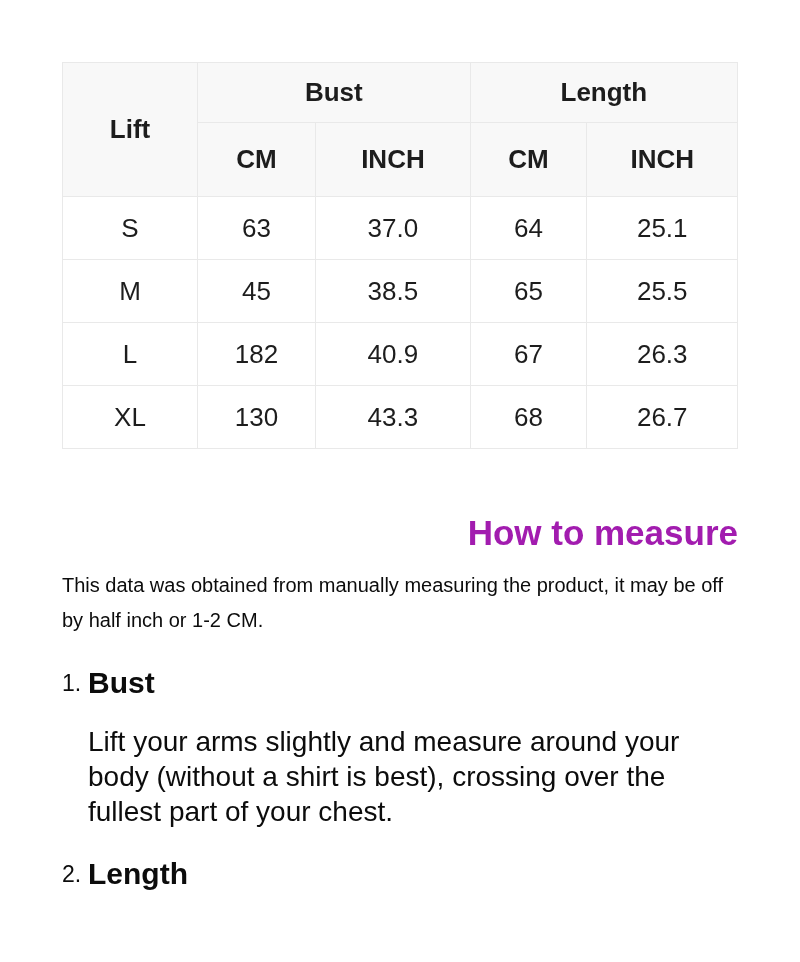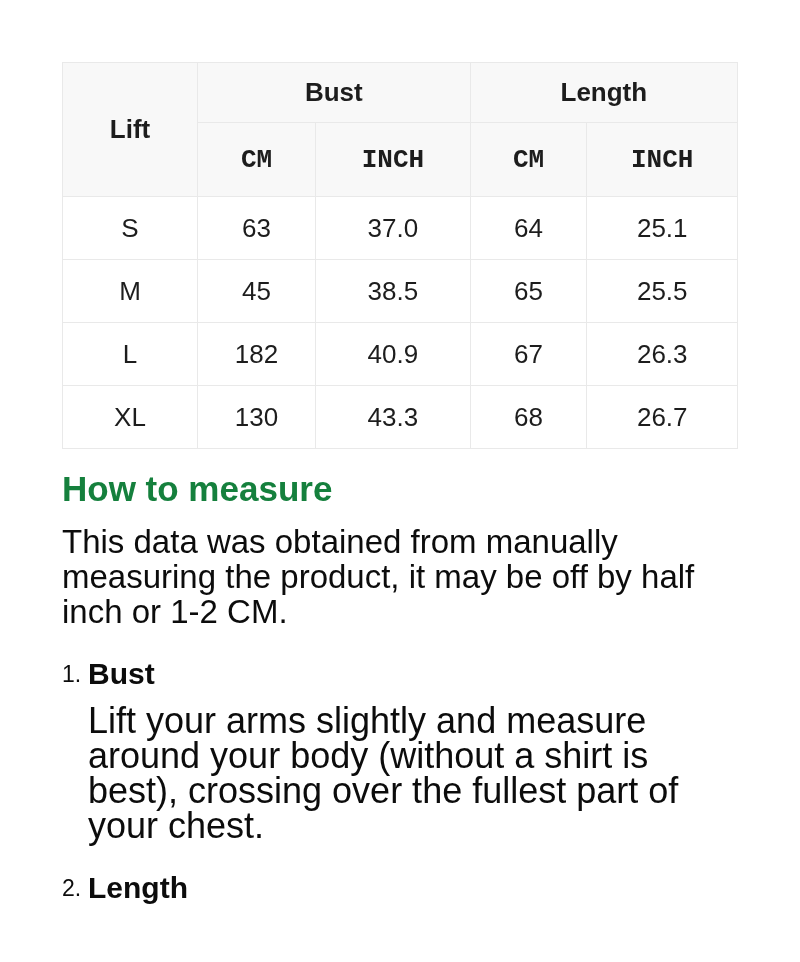--- a/index.html
+++ b/index.html
@@ -30,34 +30,35 @@
     background: #f8f8f8;
     font-weight: 700;
     color: #1d1d1d;
   }
   .size-chart td {
     background: #ffffff;
     font-weight: 400;
     color: #1d1d1d;
   }
   .size-chart tr.group-row th { height: 60px; }
-  .size-chart tr.sub-row th { height: 74px; font-family: Liberation Mono, monospace; }
+  .size-chart tr.sub-row th { height: 74px; }
   .size-chart tbody tr { height: 63px; }
 
   
   .howto-heading {
-    margin-top: 20px;
+    margin-top: 64px;
     font-size: 35px;
     font-weight: 700;
-    color: #15803d;
+    color: #a21caf;
     letter-spacing: 0;
+    text-align: right;
   }
   .howto-intro {
     margin-top: 15px;
-    font-size: 33px;
+    font-size: 20px;
     line-height: 35px;
     color: #0c0c0c;
     width: 676px;
   }
   .measure-list {
     margin-top: 26px;
   }
   .measure-item {
     display: flex;
     align-items: flex-start;
@@ -71,23 +72,23 @@
     color: #0c0c0c;
   }
   .item-body { flex: 1 1 auto; }
   .item-term {
     font-size: 30px;
     line-height: 38px;
     font-weight: 700;
     color: #0c0c0c;
   }
   .item-desc {
-    margin-top: 10px;
+    margin-top: 22px;
     margin-bottom: 14px;
-    font-size: 36px;
+    font-size: 28px;
     line-height: 35px;
     color: #0c0c0c;
     width: 650px;
   }
 </style>
 </head>
 <body>
 
 <div class="page">
 

